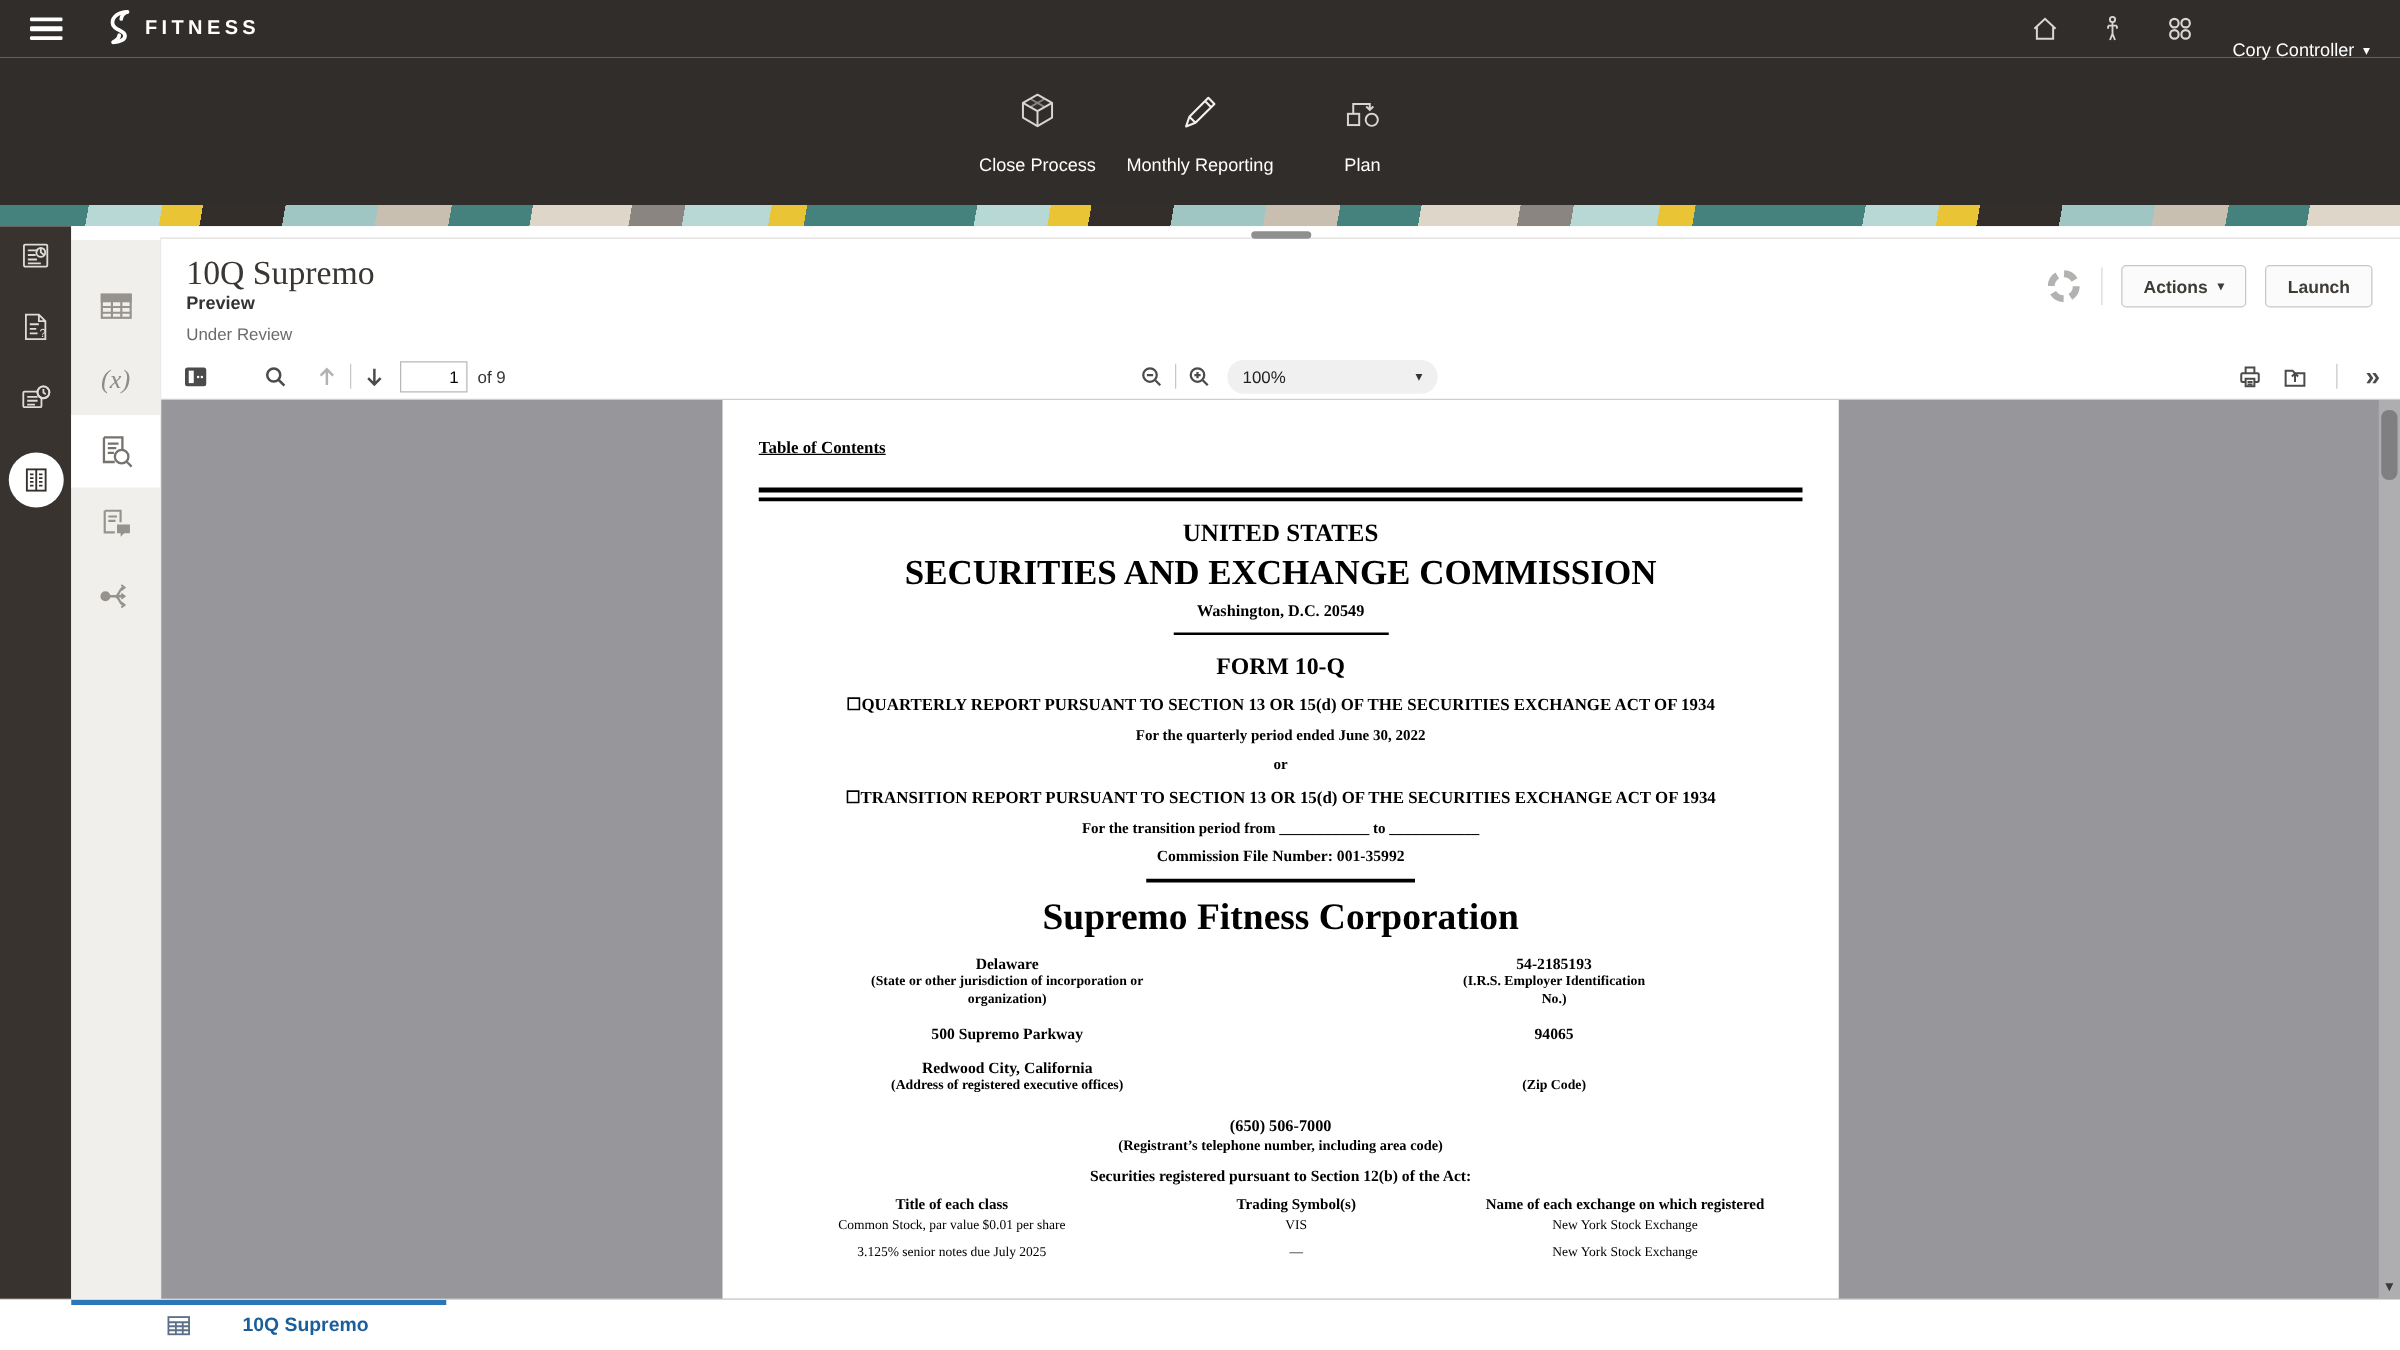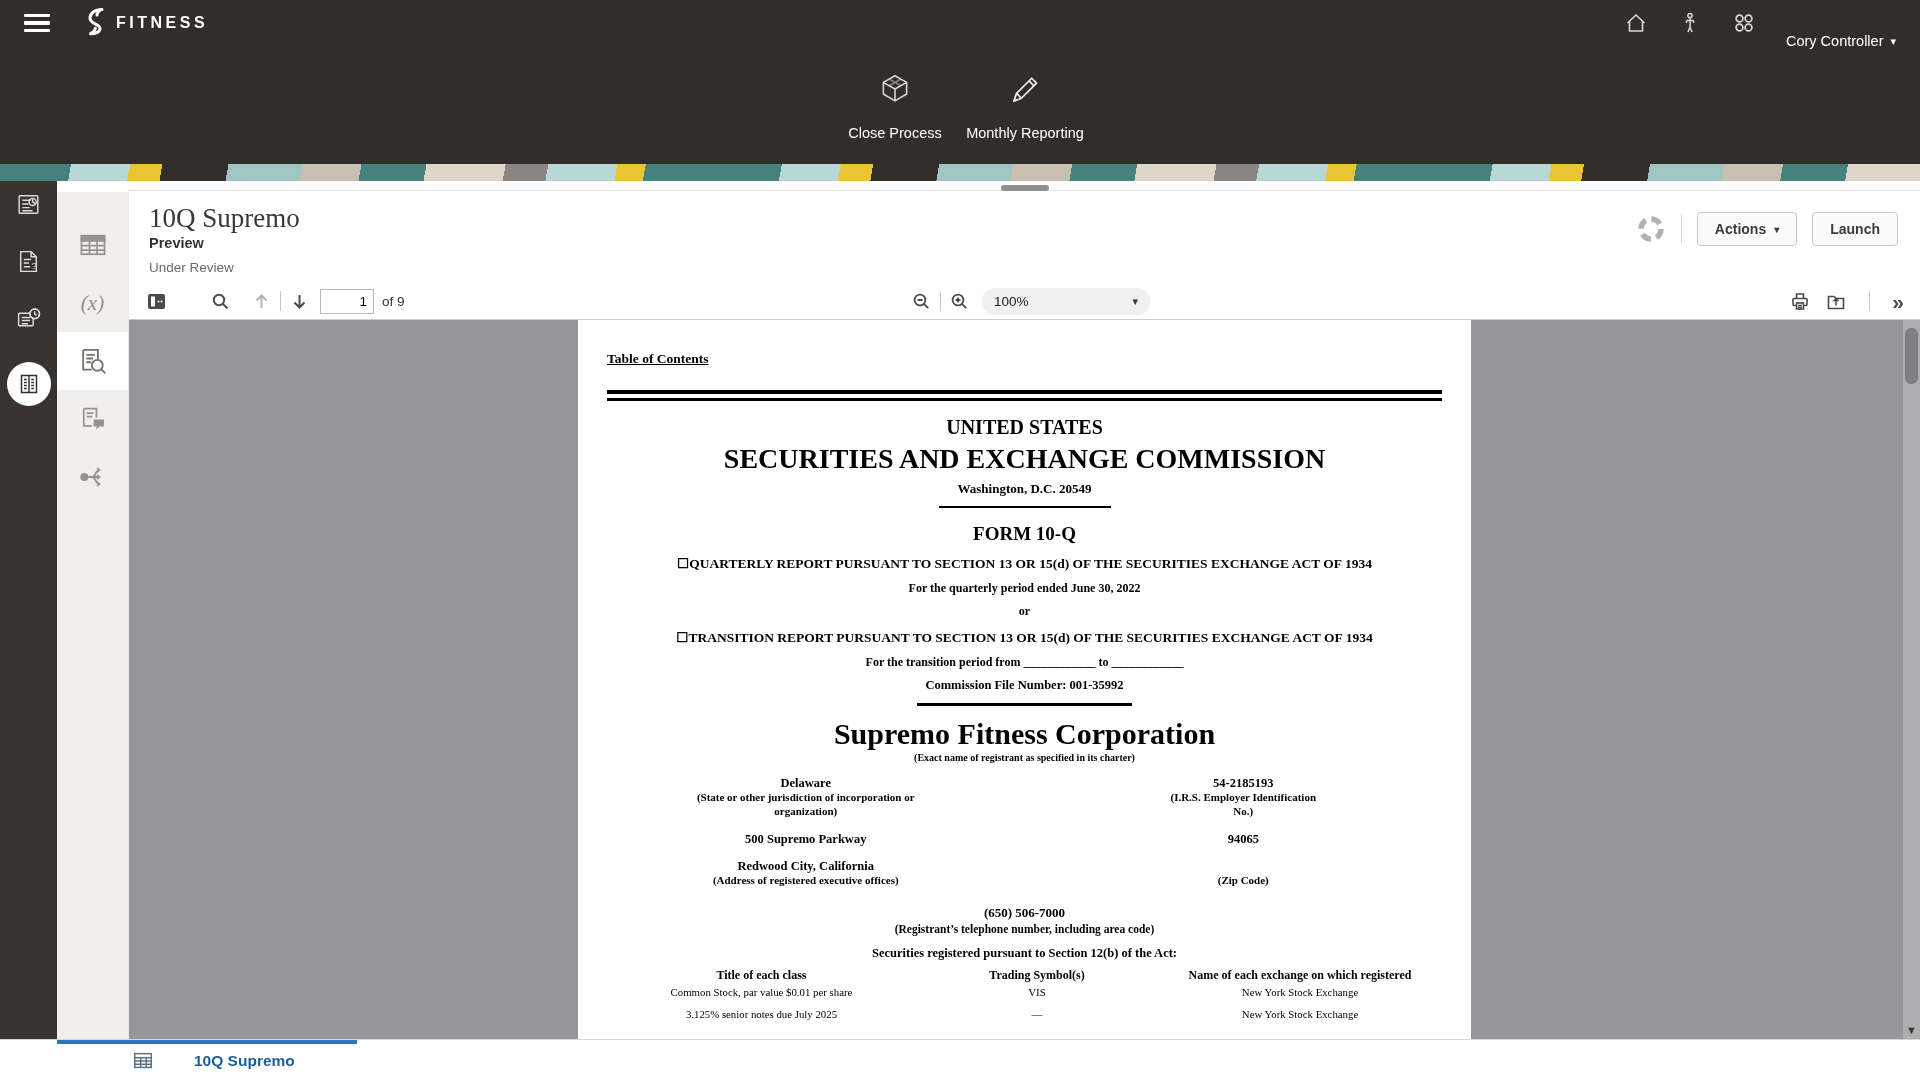--- a/index.html
+++ b/index.html
@@ -177,20 +177,31 @@
     <span class="lbl">Close Process</span>
   </div>
   <div class="nav-item">
     <span>
       <svg width="36" height="36" viewBox="0 0 34 34" fill="none" stroke="#f2f1ef" stroke-width="1.6" stroke-linejoin="round">
         <path d="M6.5 27.5 9 20.2 23.3 5.9l4.6 4.6L13.6 24.8 6.5 27.5ZM20.8 8.4l4.6 4.6M9 20.2l4.6 4.6"></path>
       </svg>
     </span>
     <span class="lbl">Monthly Reporting</span>
   </div>
+  <div class="nav-item">
+    <span>
+      <svg width="36" height="36" viewBox="0 0 34 34" fill="none" stroke="#d8d6d3" stroke-width="1.5">
+        <rect x="6" y="18" width="8.5" height="8.5"></rect>
+        <circle cx="24" cy="22.5" r="4.6"></circle>
+        <path d="M10 18v-7.5h12.5v4.5"></path>
+        <path d="M19.8 12.5 22.5 15l2.7-2.5"></path>
+      </svg>
+    </span>
+    <span class="lbl">Plan</span>
+  </div>
 </nav>
 
 <div class="banner"></div>
 
 <div class="app-body">
 
   <div class="dark-rail">
     <span class="rail-btn">
       <svg width="27" height="27" viewBox="0 0 26 26" fill="none" stroke="#dedcd9" stroke-width="1.4">
         <rect x="4" y="4.5" width="18" height="17" rx="1"></rect>
@@ -374,21 +385,20 @@
         <div class="shortline"></div>
         <div class="c form-h">FORM 10-Q</div>
         <div class="c cb-line">☐QUARTERLY REPORT PURSUANT TO SECTION 13 OR 15(d) OF THE SECURITIES EXCHANGE ACT OF 1934</div>
         <div class="c sub-b">For the quarterly period ended June 30, 2022</div>
         <div class="c or-line">or</div>
         <div class="c cb-line">☐TRANSITION REPORT PURSUANT TO SECTION 13 OR 15(d) OF THE SECURITIES EXCHANGE ACT OF 1934</div>
         <div class="c sub-b">For the transition period from ____________ to ____________</div>
         <div class="c commission">Commission File Number: 001-35992</div>
         <div class="shortline2"></div>
         <div class="c company-h">Supremo Fitness Corporation</div>
-        <div class="c company-sub">(Exact name of registrant as specified in its charter)</div>
 
         <div class="reg-grid">
           <div class="big">Delaware</div>
           <div class="big">54-2185193</div>
           <div class="small pad-sub">(State or other jurisdiction of incorporation or organization)</div>
           <div class="small" style="max-width:160px;justify-self:center">(I.R.S. Employer Identification No.)</div>
           <div class="big mt12">500 Supremo Parkway</div>
           <div class="big mt12">94065</div>
           <div class="big mt10">Redwood City, California</div>
           <div class="mt10"></div>

